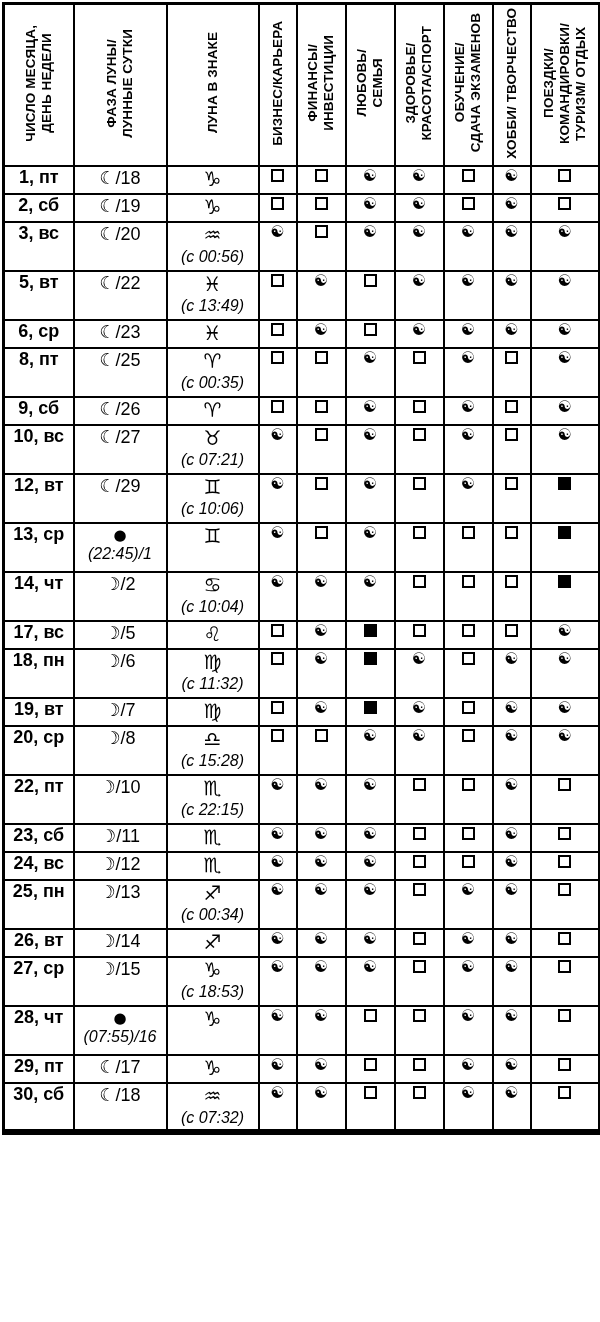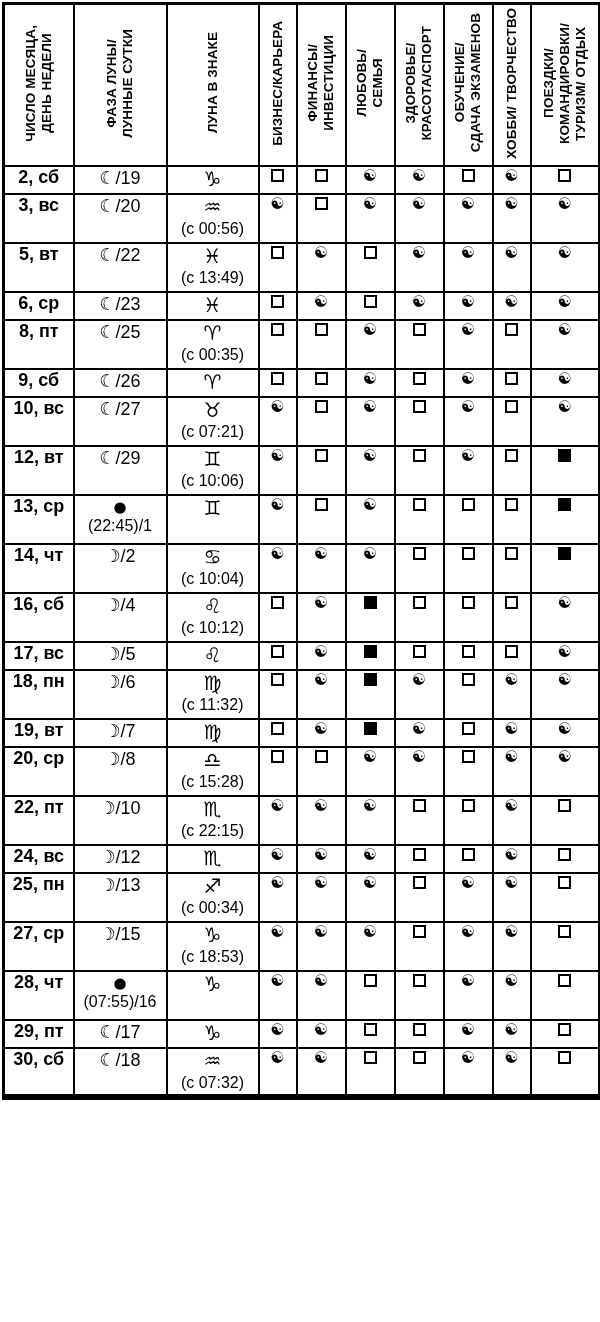--- a/index.html
+++ b/index.html
@@ -44,21 +44,21 @@
   td.date-cell {
     font-weight: bold;
     font-size: 18px;
     padding-top: 3px;
   }
   td.phase-cell { font-size: 18px; padding-top: 3px; }
   .moon { font-family: "DejaVu Sans", sans-serif; font-size: 18px; }
   .dot  { font-family: "DejaVu Sans", sans-serif; font-size: 15px; line-height: 1.2; }
   td.sign-cell { padding-top: 1px; }
   .zglyph { font-family: "DejaVu Sans", sans-serif; font-size: 20px; line-height: 1.25; }
-  .subline { font-size: 16px; line-height: 1.1; }
+  .subline { font-size: 16px; line-height: 1.1; font-style: italic; }
   td.mark-cell { padding-top: 4px; }
   .yin {
     font-family: "DejaVu Sans", sans-serif;
     font-size: 16px; line-height: 1;
     display: inline-block;
   }
   .sq {
     display: inline-block;
     width: 13px; height: 13px;
     border: 2.5px solid #000;
@@ -146,20 +146,34 @@
             <div class="hwrap">
               <div class="vtext">ПОЕЗДКИ/
 КОМАНДИРОВКИ/
 ТУРИЗМ/ ОТДЫХ</div>
             </div>
           </th>
       </tr>
     </thead>
     <tbody>
         <tr class="short">
+          <td class="date-cell">1, пт</td>
+          <td class="phase-cell"><span class="moon">☾</span>/18</td>
+          <td class="sign-cell">
+            <div class="zglyph">♑</div>
+          </td>
+          <td class="mark-cell"><span class="sq"></span></td>
+          <td class="mark-cell"><span class="sq"></span></td>
+          <td class="mark-cell"><span class="yin">☯</span></td>
+          <td class="mark-cell"><span class="yin">☯</span></td>
+          <td class="mark-cell"><span class="sq"></span></td>
+          <td class="mark-cell"><span class="yin">☯</span></td>
+          <td class="mark-cell"><span class="sq"></span></td>
+        </tr>
+        <tr class="short">
           <td class="date-cell">2, сб</td>
           <td class="phase-cell"><span class="moon">☾</span>/19</td>
           <td class="sign-cell">
             <div class="zglyph">♑</div>
           </td>
           <td class="mark-cell"><span class="sq"></span></td>
           <td class="mark-cell"><span class="sq"></span></td>
           <td class="mark-cell"><span class="yin">☯</span></td>
           <td class="mark-cell"><span class="yin">☯</span></td>
           <td class="mark-cell"><span class="sq"></span></td>
@@ -294,35 +308,20 @@
             <div class="subline">(с 10:04)</div>
           </td>
           <td class="mark-cell"><span class="yin">☯</span></td>
           <td class="mark-cell"><span class="yin">☯</span></td>
           <td class="mark-cell"><span class="yin">☯</span></td>
           <td class="mark-cell"><span class="sq"></span></td>
           <td class="mark-cell"><span class="sq"></span></td>
           <td class="mark-cell"><span class="sq"></span></td>
           <td class="mark-cell"><span class="sqf"></span></td>
         </tr>
-        <tr class="tall">
-          <td class="date-cell">16, сб</td>
-          <td class="phase-cell"><span class="moon">☽</span>/4</td>
-          <td class="sign-cell">
-            <div class="zglyph">♌</div>
-            <div class="subline">(с 10:12)</div>
-          </td>
-          <td class="mark-cell"><span class="sq"></span></td>
-          <td class="mark-cell"><span class="yin">☯</span></td>
-          <td class="mark-cell"><span class="sqf"></span></td>
-          <td class="mark-cell"><span class="sq"></span></td>
-          <td class="mark-cell"><span class="sq"></span></td>
-          <td class="mark-cell"><span class="sq"></span></td>
-          <td class="mark-cell"><span class="yin">☯</span></td>
-        </tr>
         <tr class="short">
           <td class="date-cell">17, вс</td>
           <td class="phase-cell"><span class="moon">☽</span>/5</td>
           <td class="sign-cell">
             <div class="zglyph">♌</div>
           </td>
           <td class="mark-cell"><span class="sq"></span></td>
           <td class="mark-cell"><span class="yin">☯</span></td>
           <td class="mark-cell"><span class="sqf"></span></td>
           <td class="mark-cell"><span class="sq"></span></td>
@@ -383,39 +382,67 @@
           </td>
           <td class="mark-cell"><span class="yin">☯</span></td>
           <td class="mark-cell"><span class="yin">☯</span></td>
           <td class="mark-cell"><span class="yin">☯</span></td>
           <td class="mark-cell"><span class="sq"></span></td>
           <td class="mark-cell"><span class="sq"></span></td>
           <td class="mark-cell"><span class="yin">☯</span></td>
           <td class="mark-cell"><span class="sq"></span></td>
         </tr>
         <tr class="short">
+          <td class="date-cell">23, сб</td>
+          <td class="phase-cell"><span class="moon">☽</span>/11</td>
+          <td class="sign-cell">
+            <div class="zglyph">♏</div>
+          </td>
+          <td class="mark-cell"><span class="yin">☯</span></td>
+          <td class="mark-cell"><span class="yin">☯</span></td>
+          <td class="mark-cell"><span class="yin">☯</span></td>
+          <td class="mark-cell"><span class="sq"></span></td>
+          <td class="mark-cell"><span class="sq"></span></td>
+          <td class="mark-cell"><span class="yin">☯</span></td>
+          <td class="mark-cell"><span class="sq"></span></td>
+        </tr>
+        <tr class="short">
           <td class="date-cell">24, вс</td>
           <td class="phase-cell"><span class="moon">☽</span>/12</td>
           <td class="sign-cell">
             <div class="zglyph">♏</div>
           </td>
           <td class="mark-cell"><span class="yin">☯</span></td>
           <td class="mark-cell"><span class="yin">☯</span></td>
           <td class="mark-cell"><span class="yin">☯</span></td>
           <td class="mark-cell"><span class="sq"></span></td>
           <td class="mark-cell"><span class="sq"></span></td>
           <td class="mark-cell"><span class="yin">☯</span></td>
           <td class="mark-cell"><span class="sq"></span></td>
         </tr>
         <tr class="tall">
           <td class="date-cell">25, пн</td>
           <td class="phase-cell"><span class="moon">☽</span>/13</td>
           <td class="sign-cell">
             <div class="zglyph">♐</div>
             <div class="subline">(с 00:34)</div>
+          </td>
+          <td class="mark-cell"><span class="yin">☯</span></td>
+          <td class="mark-cell"><span class="yin">☯</span></td>
+          <td class="mark-cell"><span class="yin">☯</span></td>
+          <td class="mark-cell"><span class="sq"></span></td>
+          <td class="mark-cell"><span class="yin">☯</span></td>
+          <td class="mark-cell"><span class="yin">☯</span></td>
+          <td class="mark-cell"><span class="sq"></span></td>
+        </tr>
+        <tr class="short">
+          <td class="date-cell">26, вт</td>
+          <td class="phase-cell"><span class="moon">☽</span>/14</td>
+          <td class="sign-cell">
+            <div class="zglyph">♐</div>
           </td>
           <td class="mark-cell"><span class="yin">☯</span></td>
           <td class="mark-cell"><span class="yin">☯</span></td>
           <td class="mark-cell"><span class="yin">☯</span></td>
           <td class="mark-cell"><span class="sq"></span></td>
           <td class="mark-cell"><span class="yin">☯</span></td>
           <td class="mark-cell"><span class="yin">☯</span></td>
           <td class="mark-cell"><span class="sq"></span></td>
         </tr>
         <tr class="tall">

